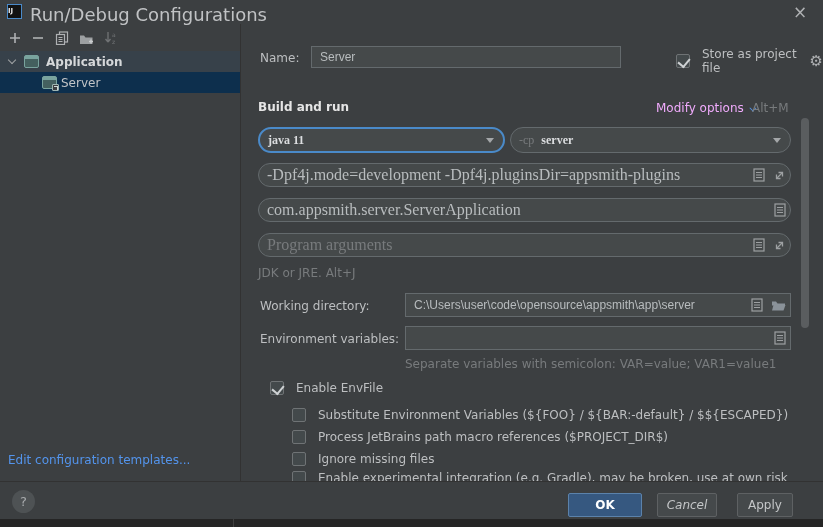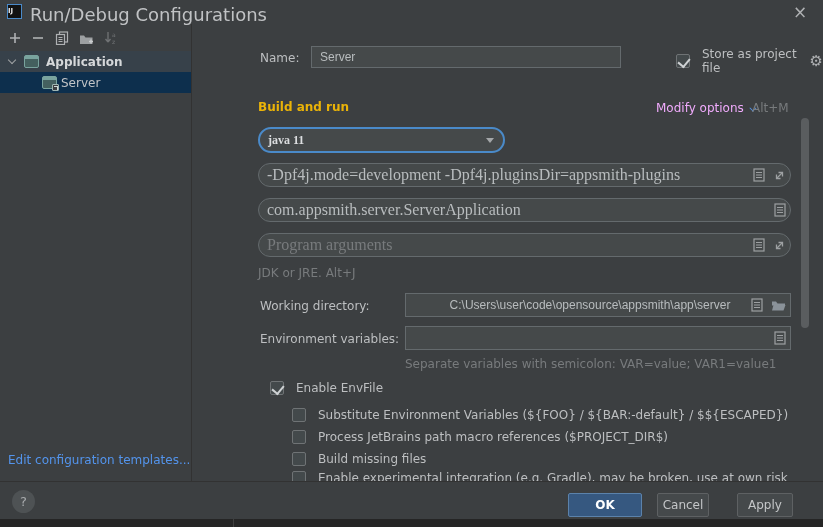--- a/index.html
+++ b/index.html
@@ -17,21 +17,21 @@
   .app-logo {
     position:absolute; left:7px; top:4px; width:15px; height:15px;
     background:#121212; border:1px solid #4a8ac9; color:#e8e8e8;
     font-size:7px; font-weight:bold; text-align:left; line-height:13px;
   }
   .dlg-title { position:absolute; left:30px; top:4px; color:#c0c2c4; font-size:18px; }
   .close-x { position:absolute; right:12px; top:1px; width:22px; height:22px;
     color:#afb1b3; font-size:17px; line-height:22px; text-align:center; cursor:pointer; }
 
   
-  .sidebar { position:absolute; left:0; top:24px; width:192px; height:457px;
+  .sidebar { position:absolute; left:0; top:24px; width:241px; height:457px;
     border-right:1px solid #323232;padding-left:32px; }
   .sb-toolbar { position:absolute; left:0; top:2px; height:24px; width:100%; }
   .tbi { position:absolute; top:3px; width:18px; height:18px; display:flex;
     align-items:center; justify-content:center; }
   .tbi svg { display:block; }
   .tree-row { position:absolute; left:0; width:100%; height:21px; display:flex;
     align-items:center; }
   .row-group { top:27px; background:#37414a; }
   .row-selected { top:48px; background:#0d2f4d; }
   .chev { display:inline-block; width:6px; height:6px;
@@ -63,21 +63,21 @@
     padding:0 8px; font-size:12px; outline:none; }
   .fieldwrap input.mono { font-size:16px; }
   .fieldwrap input::placeholder { color:#787b7d; opacity:1; }
   .f-icons { position:absolute; right:5px; top:0; height:100%; display:flex;
     align-items:center; gap:8px; }
   .combo { position:absolute; display:flex; align-items:center; padding:0 8px; }
   .combo.focused { border:2px solid #4a8ac9; }
   .combo .arrow { position:absolute; right:9px; top:50%; margin-top:-2px;
     border-left:4px solid transparent; border-right:4px solid transparent;
     border-top:5px solid #a4a7a9; }
-  .section-title { font-weight:bold; color:#eab308; }
+  .section-title { font-weight:bold; color:#e5e5e5; }
   .link { color:#f0abfc; cursor:pointer; }
   .link-chev { display:inline-block; width:5px; height:5px;
     border-right:1.4px solid #5394ec; border-bottom:1.4px solid #5394ec;
     transform:rotate(45deg) translateY(-2px); margin-left:5px; }
   .cb { position:relative; width:14px; height:14px; background:#43494b;
     border:1px solid #6f7375; border-radius:2px; flex:none; }
   .cb.on::after { content:""; position:absolute; left:2.5px; top:1px; width:6px; height:9px;
     border-right:2px solid #cfd2d4; border-bottom:2px solid #cfd2d4; transform:rotate(40deg); }
   .cbrow { position:absolute; display:flex; align-items:center; gap:12px;margin-left:8px; }
   .gear { position:relative; color:#afb1b3; font-size:15px; line-height:15px; cursor:pointer; }
@@ -91,21 +91,21 @@
   .footer { position:absolute; left:0; top:481px; width:823px; height:38px;
     border-top:1px solid #323232; background:#3c3f41; }
   .help-btn { position:absolute; left:12px; top:8px; width:23px; height:23px;
     border-radius:50%; background:#4e5254; color:#a8abad; text-align:center;
     line-height:23px; font-size:13px; cursor:pointer; }
   .btn { position:absolute; top:11px; height:24px; border:1px solid #5e6163;
     background:#45494b; color:#c4c6c8; text-align:center; line-height:22px;
     font-size:12px; cursor:pointer; border-radius:2px; }
   .btn-ok { left:568px; width:74px; background:#365880; border-color:#5b82ab;
     color:#ffffff; font-weight:bold; }
-  .btn-cancel { left:657px; width:52px; }
+  .btn-cancel { left:657px; width:60px;font-style:italic; }
   .btn-apply { left:737px; width:56px; }
 
   .bottom-strip { position:absolute; left:0; top:519px; width:823px; height:8px;
     background:#252525; }
   .bottom-strip .vline { position:absolute; left:233px; top:0; width:1px; height:8px;
     background:#3f3f3f; }
 </style>
 </head>
 <body>
 
@@ -182,20 +182,25 @@
     <div class="lbl section-title" style="left:17px; top:76px">Build and run</div>
     <div class="lbl" style="left:415px; top:77px">
       <span class="link">Modify options</span><span class="link-chev"></span>
     </div>
     <div class="lbl hint" style="left:511px; top:77px">Alt+M</div>
 
     <div class="combo focused mono" style="left:17px; top:103px; width:247px; height:26px">
       <span style="color:#dcdee0; font-weight:bold">java 11</span>
       <span class="arrow"></span>
     </div>
+    <div class="combo mono" style="left:269px; top:103px; width:281px; height:26px">
+      <span class="hint">-cp</span>
+      <span style="color:#dcdee0; font-weight:bold; margin-left:7px">server</span>
+      <span class="arrow"></span>
+    </div>
 
     <div class="fieldwrap" style="left:17px; top:139px; width:533px; height:24px">
       <input class="mono" style="padding-right: 52px;" value="-Dpf4j.mode=development -Dpf4j.pluginsDir=appsmith-plugins">
       <span class="f-icons">
         <svg width="12" height="14">
           <rect x="1" y="1" width="10" height="12" fill="none" stroke="#9da0a2" stroke-width="1.2"></rect>
           <path d="M3 4.5h6M3 7h6M3 9.5h6" stroke="#9da0a2" stroke-width="1"></path>
         </svg>
         <svg width="13" height="13">
           <path d="M3.5 9.5 L9.5 3.5" stroke="#9da0a2" stroke-width="1.3"></path>
@@ -227,21 +232,21 @@
           <path d="M5.5 3.5h4v4" fill="none" stroke="#9da0a2" stroke-width="1.3"></path>
           <path d="M7.5 9.5h-4v-4" fill="none" stroke="#9da0a2" stroke-width="1.3"></path>
         </svg>
       </span>
     </div>
 
     <div class="lbl hint" style="left:17px; top:242px">JDK or JRE. Alt+J</div>
 
     <div class="lbl" style="left:19px; top:275px">Working directory:</div>
     <div class="fieldwrap" style="left:164px; top:269px; width:386px; height:24px">
-      <input style="padding-right: 24px; text-align: center;" value="C:\Users\user\code\opensource\appsmith\app\server">
+      <input style="padding-right: 24px;" value="C:\Users\user\code\opensource\appsmith\app\server">
       <span class="f-icons">
         <svg width="12" height="14">
           <rect x="1" y="1" width="10" height="12" fill="none" stroke="#9da0a2" stroke-width="1.2"></rect>
           <path d="M3 4.5h6M3 7h6M3 9.5h6" stroke="#9da0a2" stroke-width="1"></path>
         </svg>
         <svg width="15" height="13">
           <path d="M1 2.5 h4 l1.5 2 h7.5 v2 h-13 z" fill="#8a9299"></path>
           <path d="M2.5 6 h12 l-2 5.5 h-11.5 z" fill="#8a9299"></path>
         </svg>
       </span>
@@ -266,21 +271,21 @@
     <div class="cbrow" style="left:43px; top:384px">
       <span class="cb"></span>
       <span>Substitute Environment Variables (${FOO} / ${BAR:-default} / $${ESCAPED})</span>
     </div>
     <div class="cbrow" style="left:43px; top:406px">
       <span class="cb"></span>
       <span>Process JetBrains path macro references ($PROJECT_DIR$)</span>
     </div>
     <div class="cbrow" style="left:43px; top:428px">
       <span class="cb"></span>
-      <span>Build missing files</span>
+      <span>Ignore missing files</span>
     </div>
     <div class="cbrow" style="left:43px; top:447px">
       <span class="cb"></span>
       <span>Enable experimental integration (e.g. Gradle), may be broken, use at own risk</span>
     </div>
 
     <div class="scroll-thumb"></div>
   </div>
 
   <div class="footer">

